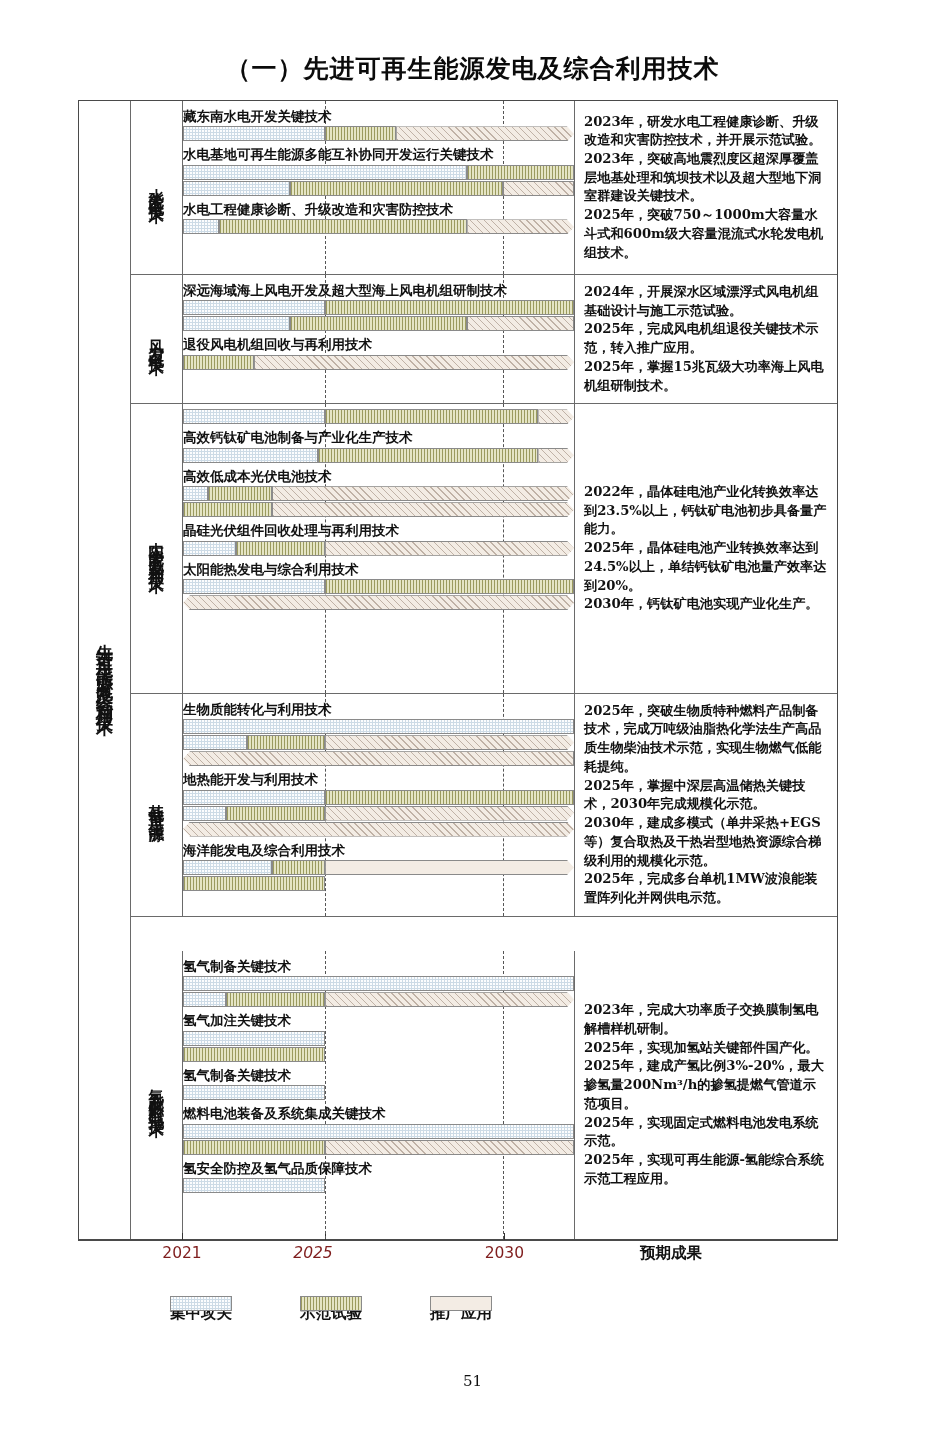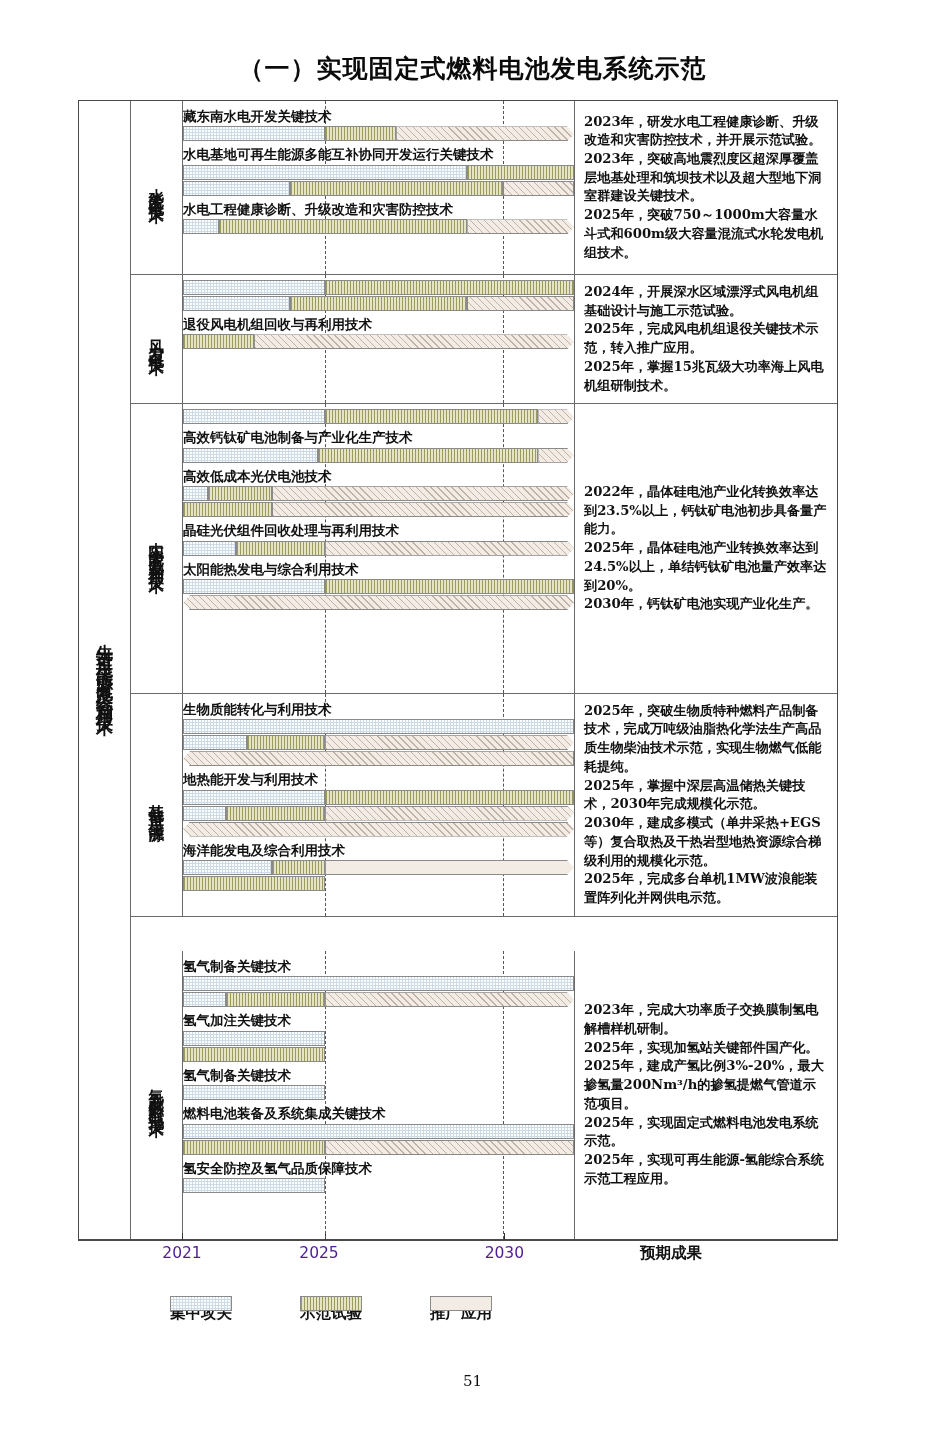--- a/index.html
+++ b/index.html
@@ -171,21 +171,21 @@
   }
   .tick {
     position: absolute; top: -7px; height: 7px;
     border-left: 1.4px solid #333;
   }
   .tick-label {
     position: absolute; top: 4px;
     transform: translateX(-50%);
     font-family: "DejaVu Sans", "Liberation Sans", sans-serif;
     font-size: 15.5px;
-    color: #4c1d95;
+    color: #7f1d1d;
   }
   #axis-outcome-label {
     position: absolute;
     left: 510px; top: 3px;
     font-family: "DejaVu Serif", "Liberation Serif", serif;
     font-size: 15.5px; font-weight: bold;
     color: #111;
   }
 
   
@@ -212,21 +212,21 @@
     left: 0; right: 0; top: 1372px;
     text-align: center;
     font-family: "DejaVu Serif", "Liberation Serif", serif;
     font-size: 15px;
     color: #111;
   }
 </style>
 </head>
 <body>
 
-<div id="doc-title">（一）实现固定式燃料电池发电系统示范</div>
+<div id="doc-title">（一）先进可再生能源发电及综合利用技术</div>
 
 <div id="chart-frame">
   <div class="outer-label">
     <div class="vert-text">先进可再生能源发电及综合利用技术</div>
   </div>
   <div class="chart-body" id="chart-body">
       <div class="cat-row" style="flex: 3 1 0%;">
         <div class="cat-label">
           <div class="vert-text">水能发电技术</div>
         </div>
@@ -275,20 +275,21 @@
         </div>
       </div>
       <div class="cat-row" style="flex: 2 1 0%;">
         <div class="cat-label">
           <div class="vert-text">风力发电技术</div>
         </div>
         <div class="cat-tracks">
           <div class="guide" style="left: 36.3636%;"></div>
           <div class="guide" style="left: 81.8182%;"></div>
           <div class="task">
+            <div class="task-name">深远海域海上风电开发及超大型海上风电机组研制技术</div>
             <div class="bars">
               <div class="barline">
                 <div class="seg attack" title="集中攻关 2021–2025" style="left: 0%; width: 36.3636%;"></div>
                 <div class="seg demo" title="示范试验 2025–2032" style="left: 36.3636%; width: 63.6364%;"></div>
               </div>
               <div class="barline">
                 <div class="seg attack" title="集中攻关 2021–2024" style="left: 0%; width: 27.2727%;"></div>
                 <div class="seg demo" title="示范试验 2024–2029" style="left: 27.2727%; width: 45.4545%;"></div>
                 <div class="seg promote hatch" title="推广应用 2029–2032" style="left: 72.7273%; width: 27.2727%;"></div>
               </div>
@@ -509,21 +510,21 @@
         </div>
       </div>
     </div>
 </div>
 
 <div id="axis">
   <div id="axis-outcome-label">预期成果</div>
 <div class="tick" style="left: 52px;"></div>
     <div class="tick-label" style="left: 52px;">2021</div>
     <div class="tick" style="left: 195.273px;"></div>
-    <div class="tick-label" style="left: 189px;">2025</div>
+    <div class="tick-label" style="left: 183px; font-style: italic;">2025</div>
     <div class="tick" style="left: 374.364px;"></div>
     <div class="tick-label" style="left: 374.364px;">2030</div>
     <div style="position: absolute; left: -52px; right: 0px; top: 0px; border-top: 1.4px solid rgb(74, 74, 74);"></div>
   </div>
 
 <div id="legend">
     <div class="legend-item">
       <div class="legend-swatch attack seg"></div>
       <div class="legend-label">集中攻关</div>
     </div>

